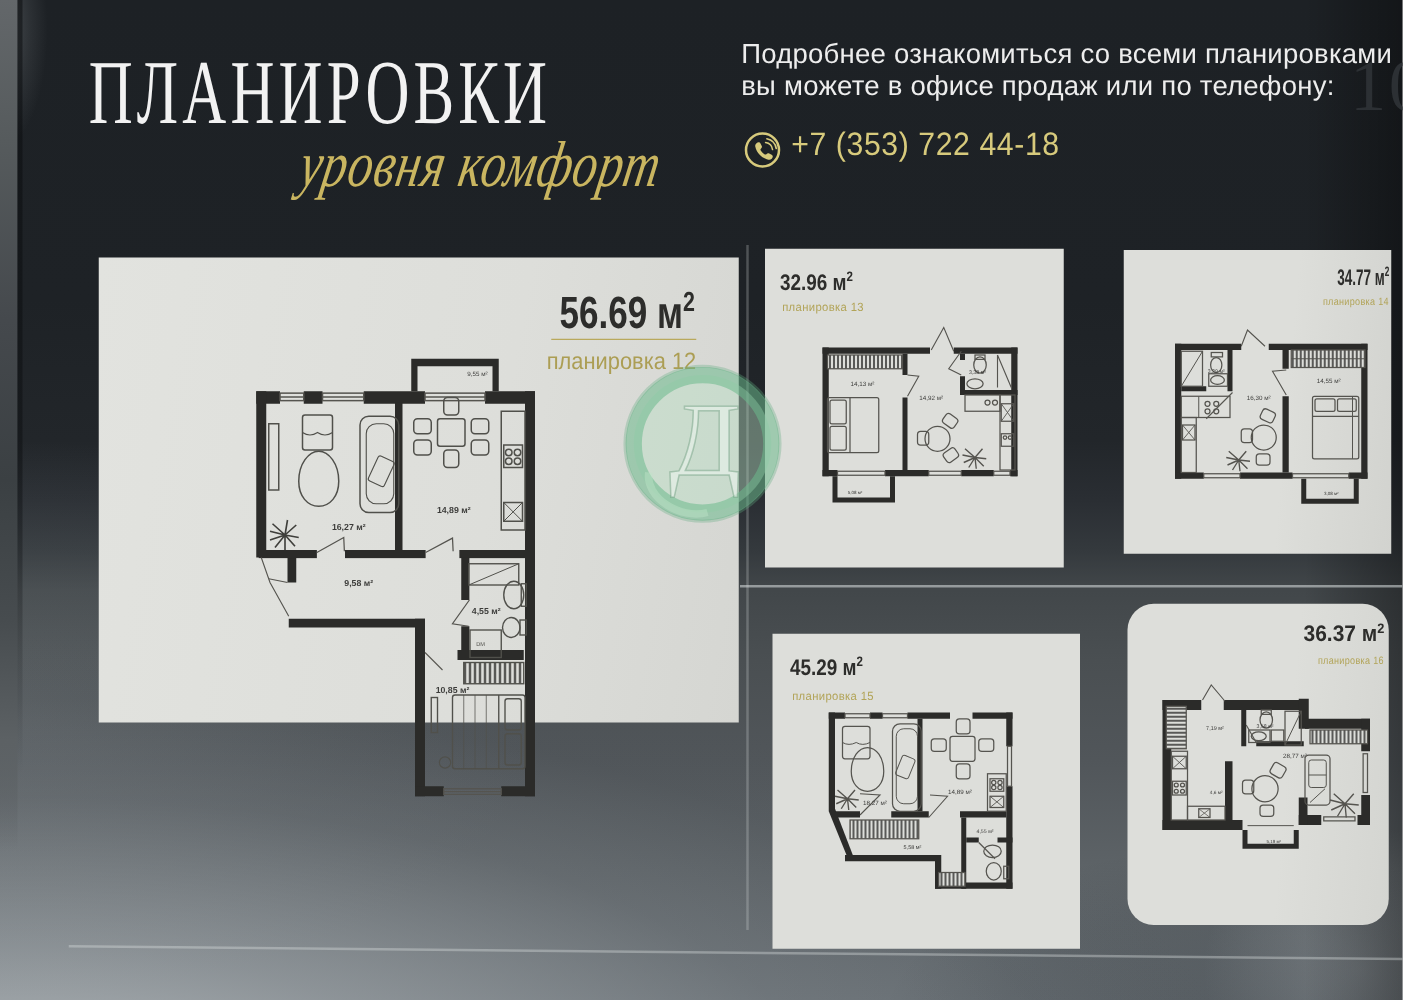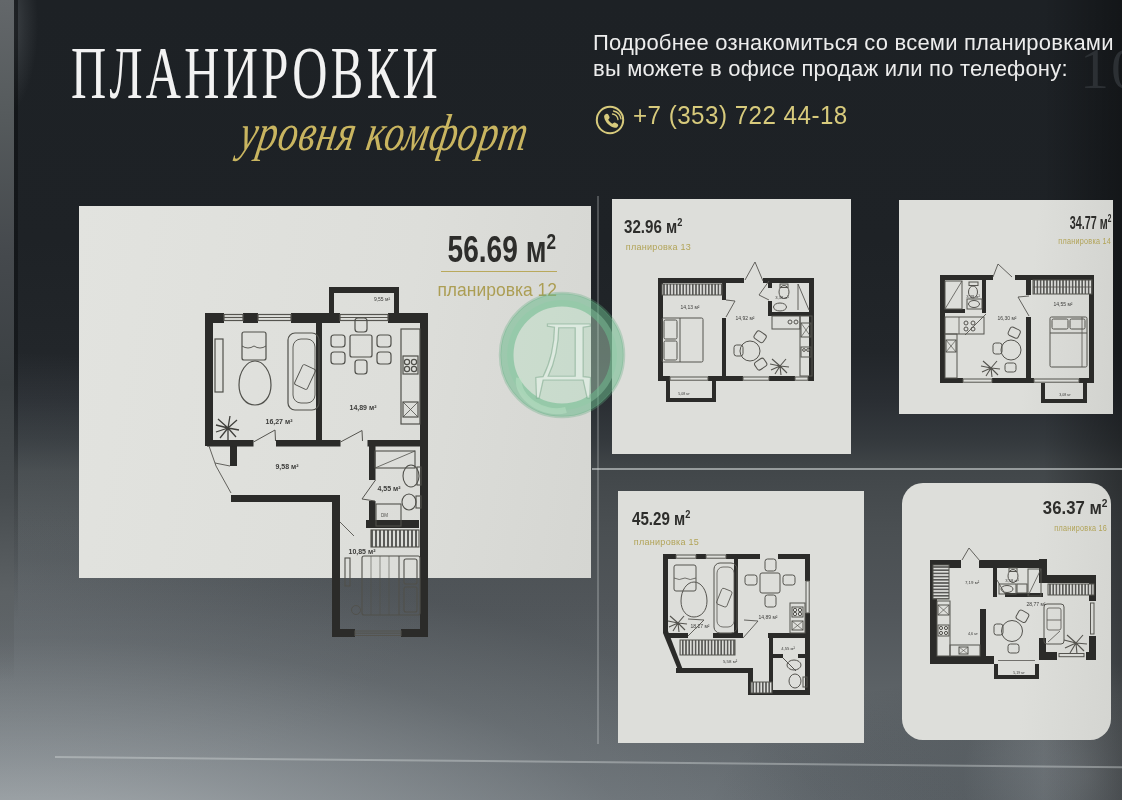--- a/index.html
+++ b/index.html
@@ -270,21 +270,21 @@
         <path d="M168 167 l-8 -7 m8 7 l-10 -2 m10 2 l-9 4 m9 -4 l-5 8 m5 -8 l1 9 m-1 -9 l7 7 m-7 -7 l9 1 m-9 -1 l6 -7" stroke-width="1.1"></path>
       </g>
       <g fill="#3c3c3a" stroke="none" font-size="5" text-anchor="middle">
         <text x="78" y="110">14,13 м²</text>
         <text x="133" y="121">14,92 м²</text>
         <text x="170" y="100" font-size="4.2">3,38 м²</text>
         <text x="72" y="196" font-size="3.6">5,08 м²</text>
       </g>
     </svg>
   </div>
-  <div class="card" id="cardB" style="left:899px;top:200px;width:214px;height:214px;background:linear-gradient(95deg,#dddeda 60%,#d2d3cf 100%);">
+  <div class="card" id="cardB" style="left:899px;top:200px;width:214px;height:243px;background:linear-gradient(95deg,#dddeda 60%,#d2d3cf 100%);">
     <div class="sm-area" style="right:2px;top:12px;transform:scaleX(0.60);transform-origin:right top;">34.77 м<sup>2</sup></div>
     <div class="sm-gold" style="right:2px;top:36px;font-size:8.5px;transform:scaleX(0.85);transform-origin:right top;">планировка 14</div>
     <svg style="left:0;top:0;" width="214" height="253" viewBox="0 0 214 253">
       <defs>
         <pattern id="hvB" width="3.2" height="3.2" patternUnits="userSpaceOnUse">
         <rect width="3.2" height="3.2" fill="#dddeda"></rect>
           <line x1="0.8" y1="0" x2="0.8" y2="3.2" stroke="#3a3a38" stroke-width="1.3"></line>
         </pattern>
       </defs>
       <g fill="#2b2b29" stroke="none">
@@ -349,21 +349,21 @@
         <path d="M92 168 l-8 -7 m8 7 l-10 -2 m10 2 l-9 4 m9 -4 l-5 8 m5 -8 l1 9 m-1 -9 l7 7 m-7 -7 l9 1 m-9 -1 l6 -7" stroke-width="1.1"></path>
       </g>
       <g fill="#3c3c3a" stroke="none" font-size="5" text-anchor="middle">
         <text x="74" y="98" font-size="4.2">3,39 м²</text>
         <text x="108" y="120">16,30 м²</text>
         <text x="164" y="106">14,55 м²</text>
         <text x="166" y="196" font-size="3.6">3,08 м²</text>
       </g>
     </svg>
   </div>
-  <div class="card" id="cardC" style="left:618px;top:491px;width:246px;height:252px;">
+  <div class="card" id="cardC" style="left:618px;top:507px;width:246px;height:252px;">
     <div class="sm-area" style="left:14px;top:17px;">45.29 м<sup>2</sup></div>
     <div class="sm-gold" style="left:14px;top:45px;">планировка 15</div>
     <svg style="left:0;top:0;" width="246" height="257" viewBox="0 0 246 257">
       <defs>
         <pattern id="hvC" width="3.2" height="3.2" patternUnits="userSpaceOnUse">
         <rect width="3.2" height="3.2" fill="#dddeda"></rect>
           <line x1="0.8" y1="0" x2="0.8" y2="3.2" stroke="#3a3a38" stroke-width="1.3"></line>
         </pattern>
       </defs>
       <g fill="#2b2b29" stroke="none">

